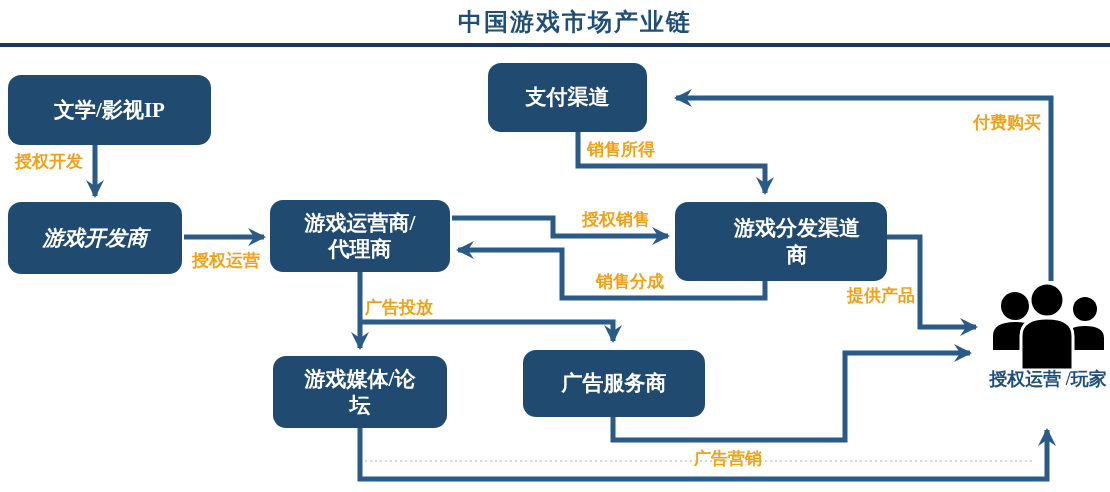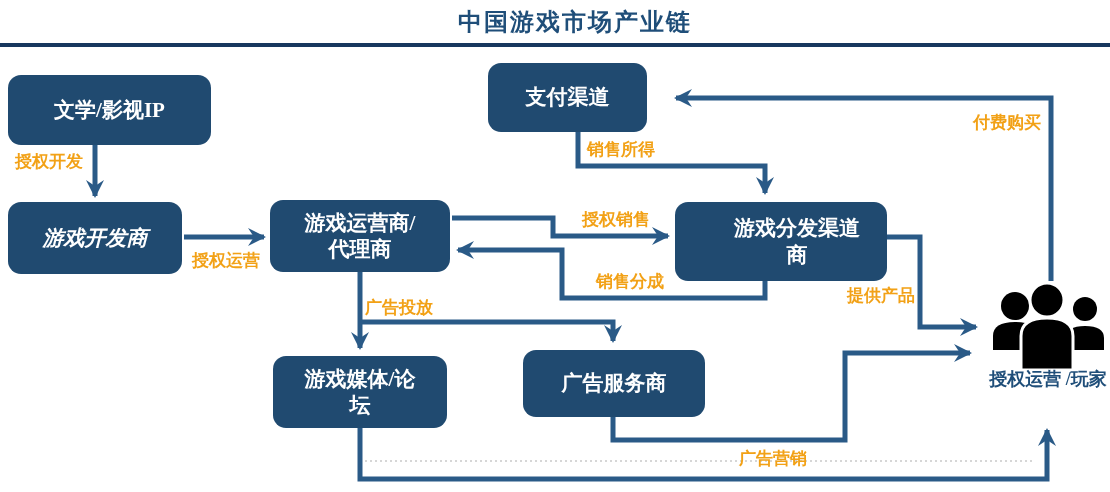--- a/index.html
+++ b/index.html
@@ -91,21 +91,21 @@
   </div>
 
   <span class="flow-label" style="left:15px;top:150px;">授权开发</span>
   <span class="flow-label" style="left:192px;top:249px;">授权运营</span>
   <span class="flow-label" style="left:582px;top:208px;">授权销售</span>
   <span class="flow-label" style="left:596px;top:270px;">销售分成</span>
   <span class="flow-label" style="left:587px;top:138px;">销售所得</span>
   <span class="flow-label" style="left:973px;top:111px;font-family:Liberation Mono, monospace;">付费购买</span>
   <span class="flow-label" style="left:365px;top:296px;">广告投放</span>
   <span class="flow-label" style="left:847px;top:284px;">提供产品</span>
-  <span class="flow-label" style="left:694px;top:447px;margin-left:45px;">广告营销</span>
+  <span class="flow-label" style="left:694px;top:447px;">广告营销</span>
 
   <svg class="svg-layer" style="left:985px;top:280px;width:124px;height:92px;" viewBox="0 0 124 92">
 
     <circle cx="30" cy="26" r="14" fill="#000"></circle>
     <path d="M8,70 L8,56 Q8,42 30,42 Q52,42 52,56 L52,70 Z" fill="#000"></path>
 
     <circle cx="100" cy="29" r="12" fill="#000"></circle>
     <path d="M81,70 L81,58 Q81,46 100,46 Q119,46 119,58 L119,70 Z" fill="#000"></path>
 
     <circle cx="62" cy="20" r="17" fill="#000" stroke="#fff" stroke-width="3"></circle>

